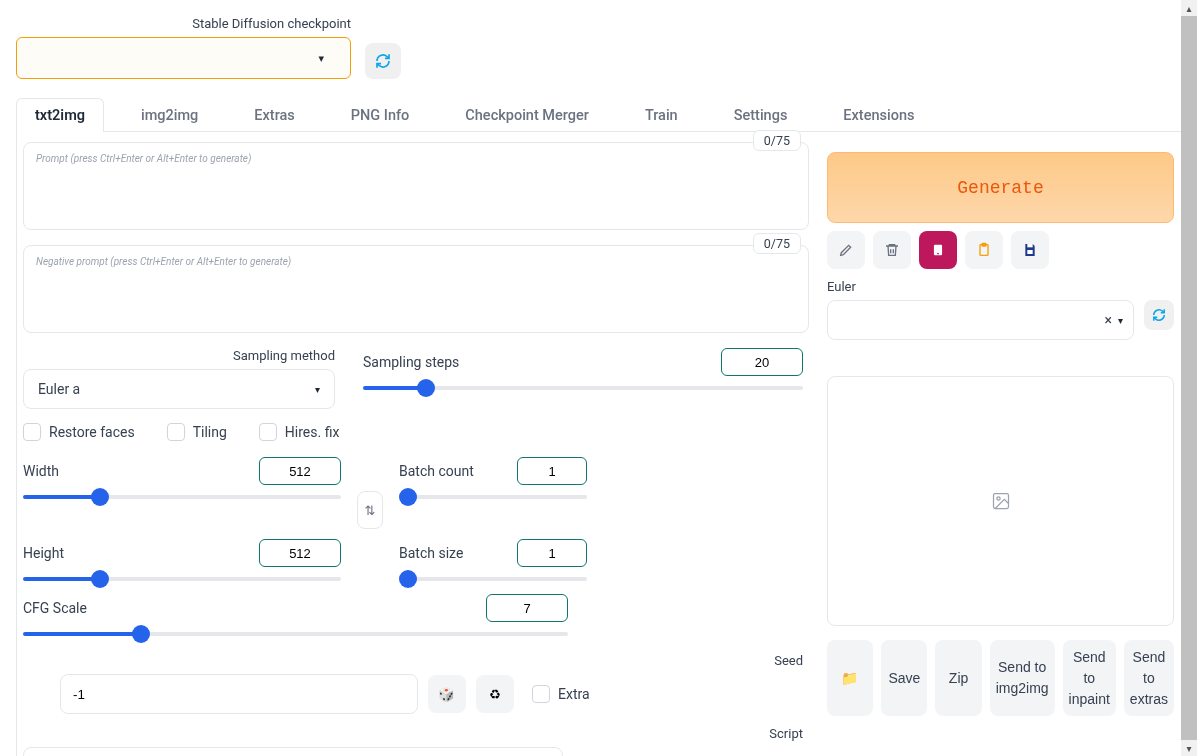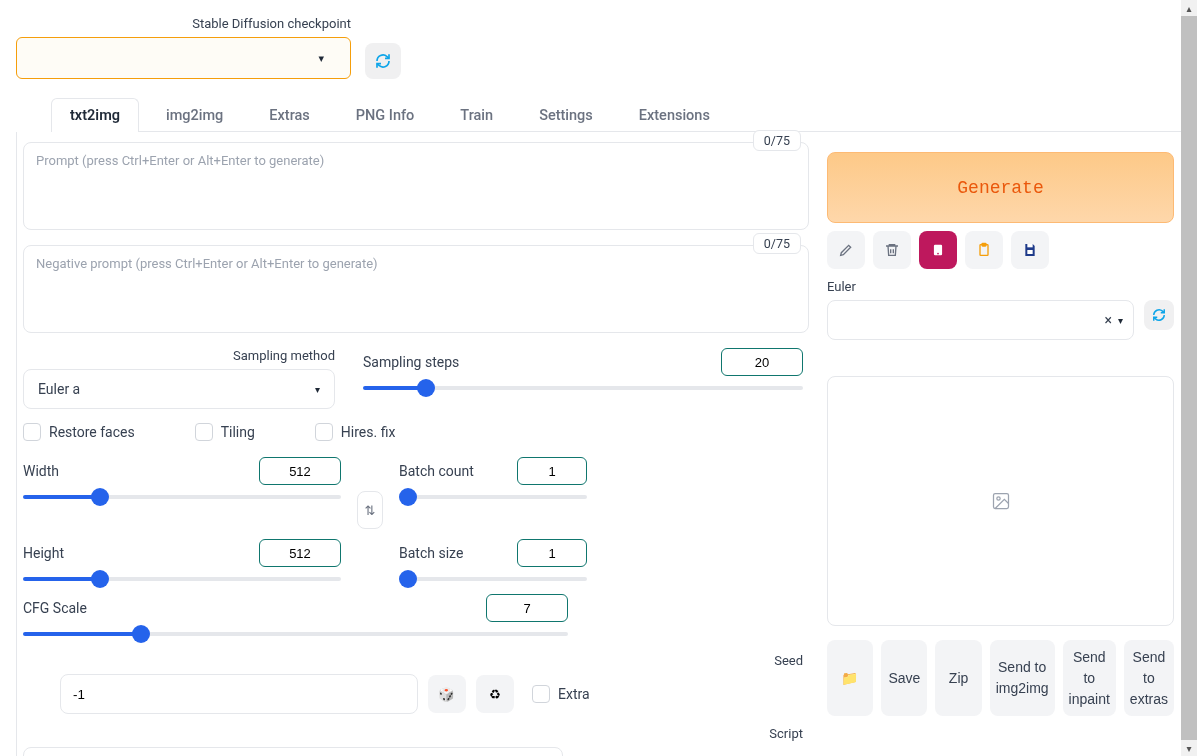--- a/index.html
+++ b/index.html
@@ -6,46 +6,46 @@
 body { font-family: -apple-system, BlinkMacSystemFont, "Segoe UI", Roboto, sans-serif; font-size: 14px; color: #374151; background: #fff; padding: 16px 12px 16px 16px; width: 1197px; height: 756px; overflow: hidden; position: relative; }
 .scrollbar { position: absolute; right: 0; top: 0; width: 16px; height: 756px; background: #f1f1f1; }
 .scrollbar .arrow { width: 16px; height: 16px; background: #f1f1f1; color: #555; font-size: 10px; display: flex; align-items: center; justify-content: center; }
 .scrollbar .thumb { width: 100%; height: 724px; background: #c0c0c0; }
 .top-row { display: flex; gap: 14px; align-items: flex-end; margin-bottom: 18px; }
 .field-label { font-size: 13px; color: #374151; margin-bottom: 6px; display: block; text-align: right; }
 .ckpt-select { width: 335px; height: 42px; border: 1px solid #f59e0b; border-radius: 6px; background: #fefcf6; display: flex; align-items: center; padding: 0 12px; position: relative; cursor: pointer; }
 .ckpt-select .caret { position: absolute; right: 26px; top: 50%; transform: translateY(-50%); font-size: 11px; color: #1f2937; }
 .icon-btn { width: 36px; height: 36px; border-radius: 8px; background: #f0f0f1; border: none; display: inline-flex; align-items: center; justify-content: center; cursor: pointer; color: #0ea5e9; }
 .icon-btn.small { width: 30px; height: 30px; }
-.tabs { display: flex; gap: 8px; border-bottom: 1px solid #e5e7eb; margin-left: 35px; }
+.tabs { display: flex; gap: 18px; border-bottom: 1px solid #e5e7eb; }
 .tab { padding: 8px 18px; font-size: 14.5px; color: #6b7280; cursor: pointer; font-weight: 500; border: 1px solid transparent; border-bottom: none; border-radius: 6px 6px 0 0; position: relative; top: 1px; }
 .tab.active { color: #1f2937; font-weight: 600; border-color: #e5e7eb; background: #fff; }
 .main { display: flex; gap: 18px; border: 1px solid #e5e7eb; border-top: none; border-radius: 0 0 8px 8px; padding: 10px 10px 10px 0; }
 .left { flex: 0 0 790px; }
 .right { flex: 1; padding-top: 10px; }
-.prompt-box { width: 786px; height: 88px; border: 1px solid #e5e7eb; border-radius: 8px; padding: 10px 12px; resize: none; font-family: inherit; font-size: 13px; color: #374151; margin-left: 6px; }
+.prompt-box { width: 786px; height: 88px; border: 1px solid #e5e7eb; border-radius: 8px; padding: 10px 12px; resize: none; font-family: inherit; font-size: 10px; color: #374151; margin-left: 6px; font-style: italic; }
 .prompt-box::placeholder { color: #9ca3af; }
 .prompt-wrap { position: relative; }
 .token-badge { position: absolute; right: 8px; top: -12px; background: #fff; border: 1px solid #e5e7eb; border-radius: 6px; padding: 2px 10px; font-size: 12.5px; color: #374151; }
 .prompt-wrap + .prompt-wrap { margin-top: 12px; }
 .generate-btn { width: 100%; height: 71px; border-radius: 8px; border: 1px solid #fdba74; background: linear-gradient(180deg, #fdc988 0%, #fed7aa 100%); color: #ea580c; font-size: 18px; font-weight: 500; cursor: pointer; font-family: Liberation Mono, monospace; }
 .toolbar { display: flex; gap: 8px; margin-top: 8px; }
 .tool-btn { width: 38px; height: 38px; border-radius: 8px; background: #f3f4f6; border: none; display: flex; align-items: center; justify-content: center; cursor: pointer; font-size: 16px; }
 .styles-label { font-size: 13px; margin-top: 10px; margin-bottom: 6px; }
 .styles-row { display: flex; gap: 10px; }
 .styles-select { flex: 1; height: 40px; border: 1px solid #e5e7eb; border-radius: 8px; display: flex; align-items: center; justify-content: flex-end; padding: 0 10px; cursor: pointer; gap: 6px; }
 .params { padding: 12px 6px 0 6px; }
 .row { display: flex; gap: 28px; margin-bottom: 14px; }
 .dropdown { width: 312px; height: 40px; border: 1px solid #e5e7eb; border-radius: 8px; display: flex; align-items: center; padding: 0 14px; justify-content: space-between; cursor: pointer; margin-top: 6px; }
 .slider-label-row { display: flex; justify-content: space-between; align-items: center; }
 .num-box { width: 82px; height: 28px; border: 1px solid #0f766e; border-radius: 6px; text-align: center; font-size: 13px; }
 .slider { width: 100%; -webkit-appearance: none; height: 4px; background: #e5e7eb; border-radius: 3px; margin-top: 10px; cursor: pointer; }
 .slider::-webkit-slider-thumb { -webkit-appearance: none; width: 18px; height: 18px; background: #2563eb; border-radius: 50%; cursor: pointer; }
 .slider::-moz-range-thumb { width: 18px; height: 18px; background: #2563eb; border: none; border-radius: 50%; }
-.cbrow { display: flex; gap: 60px; margin: 8px 0 16px; align-items: center; }
+.cbrow { display: flex; gap: 32px; margin: 8px 0 16px; align-items: center; }
 .cb { display: flex; align-items: center; gap: 8px; }
 .cb input { width: 18px; height: 18px; border: 1px solid #d1d5db; border-radius: 4px; appearance: none; cursor: pointer; }
 .dim-row { display: flex; gap: 14px; margin-bottom: 10px; }
 .dim-col { width: 318px; }
 .batch-col { width: 188px; }
 .swap-col { width: 30px; display: flex; align-items: center; justify-content: center; padding-top: 34px; }
 .seed-row { display: flex; gap: 10px; align-items: center; margin-top: 6px; }
 .seed-input { width: 358px; height: 40px; border: 1px solid #e5e7eb; border-radius: 8px; padding: 0 12px; }
 .dice-btn { width: 38px; height: 38px; border-radius: 8px; background: #f3f4f6; border: none; cursor: pointer; display: flex; align-items: center; justify-content: center; }
 .script-select { width: 540px; height: 40px; border: 1px solid #e5e7eb; border-radius: 8px; display: flex; align-items: center; justify-content: space-between; padding: 0 14px; margin-top: 6px; cursor: pointer; }
@@ -79,20 +79,21 @@
         <path d="M3 12a9 9 0 0 1 15-6.7L21 8M21 12a9 9 0 0 1-15 6.7L3 16"></path>
       </svg>
   </button>
 </div>
 
 <div class="tabs">
   <div class="tab active"><span>txt2img</span></div>
   <div class="tab"><span>img2img</span></div>
   <div class="tab"><span>Extras</span></div>
   <div class="tab"><span>PNG Info</span></div>
+  <div class="tab"><span>Checkpoint Merger</span></div>
   <div class="tab"><span>Train</span></div>
   <div class="tab"><span>Settings</span></div>
   <div class="tab"><span>Extensions</span></div>
 </div>
 
 <div class="main">
   <div class="left">
     <div class="prompt-wrap">
       <div class="token-badge">0/75</div>
       <textarea class="prompt-box" placeholder="Prompt (press Ctrl+Enter or Alt+Enter to generate)" style=""></textarea>

